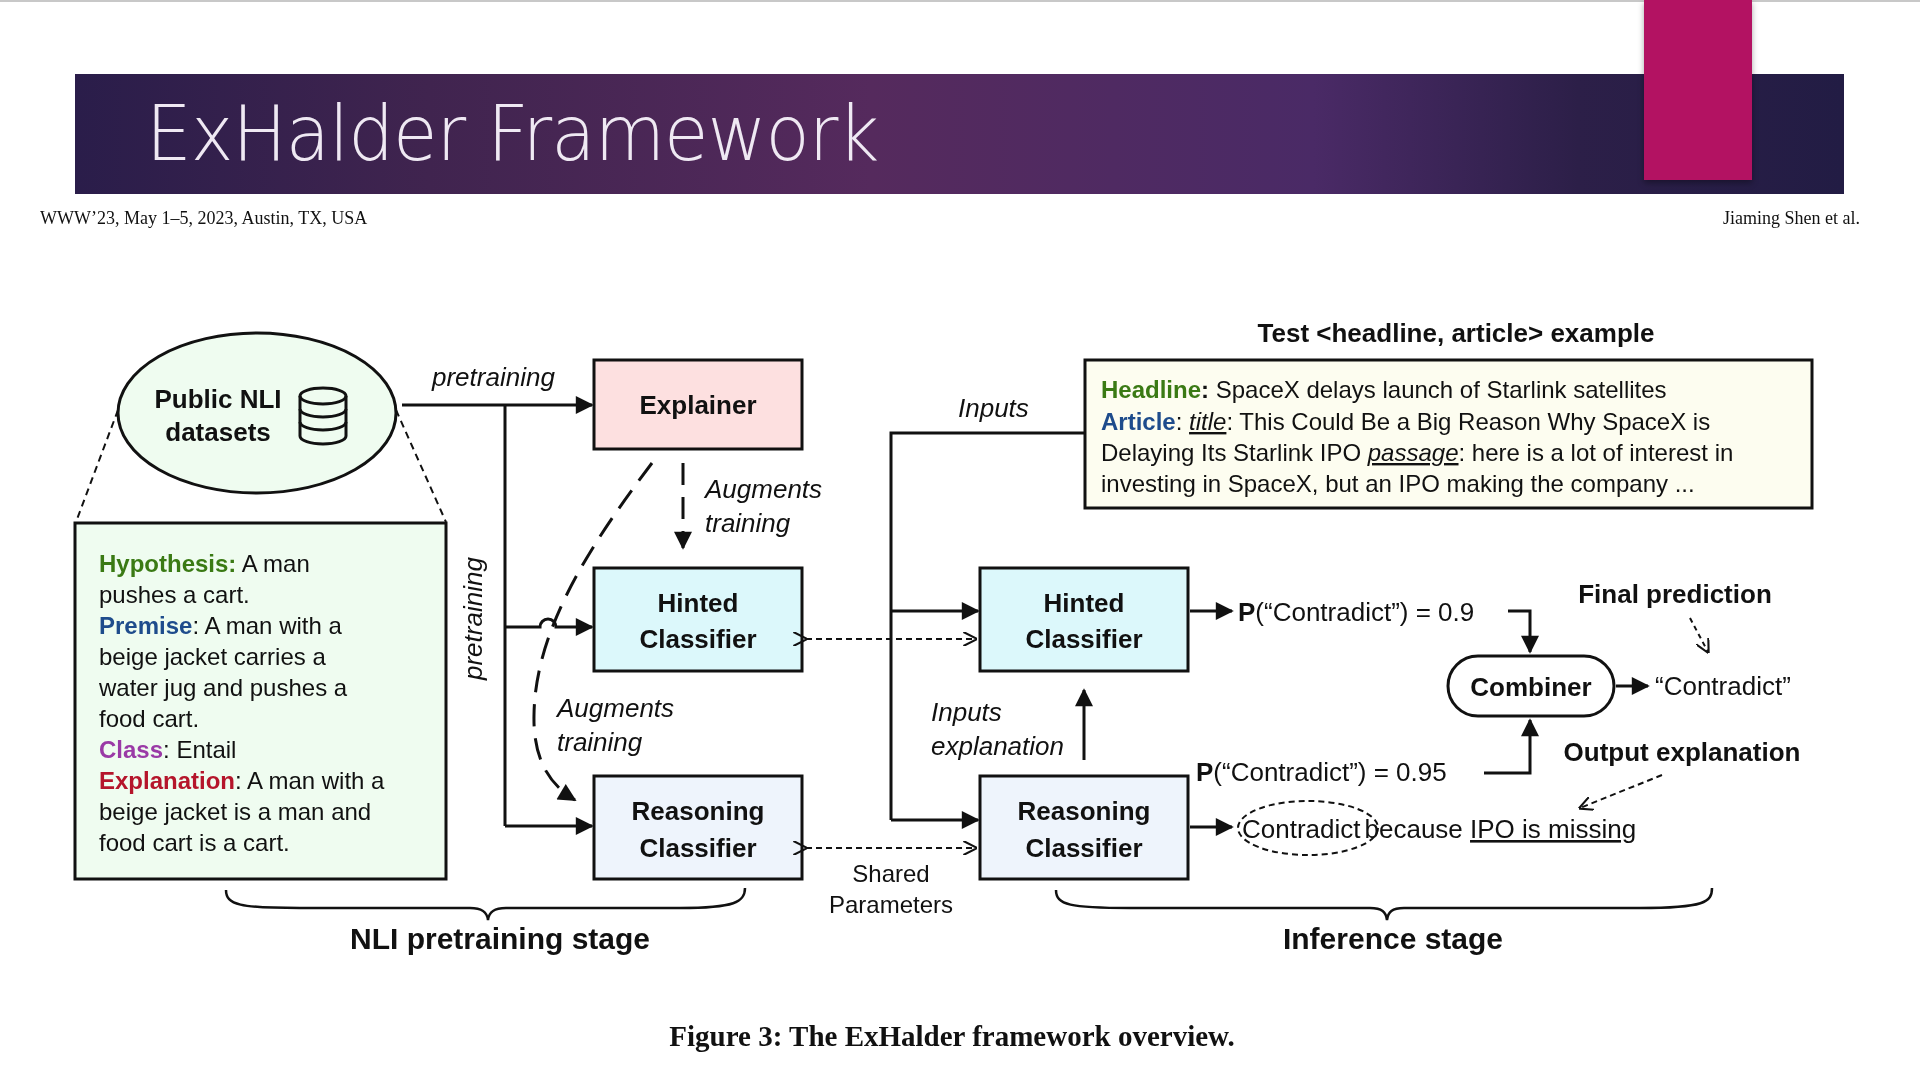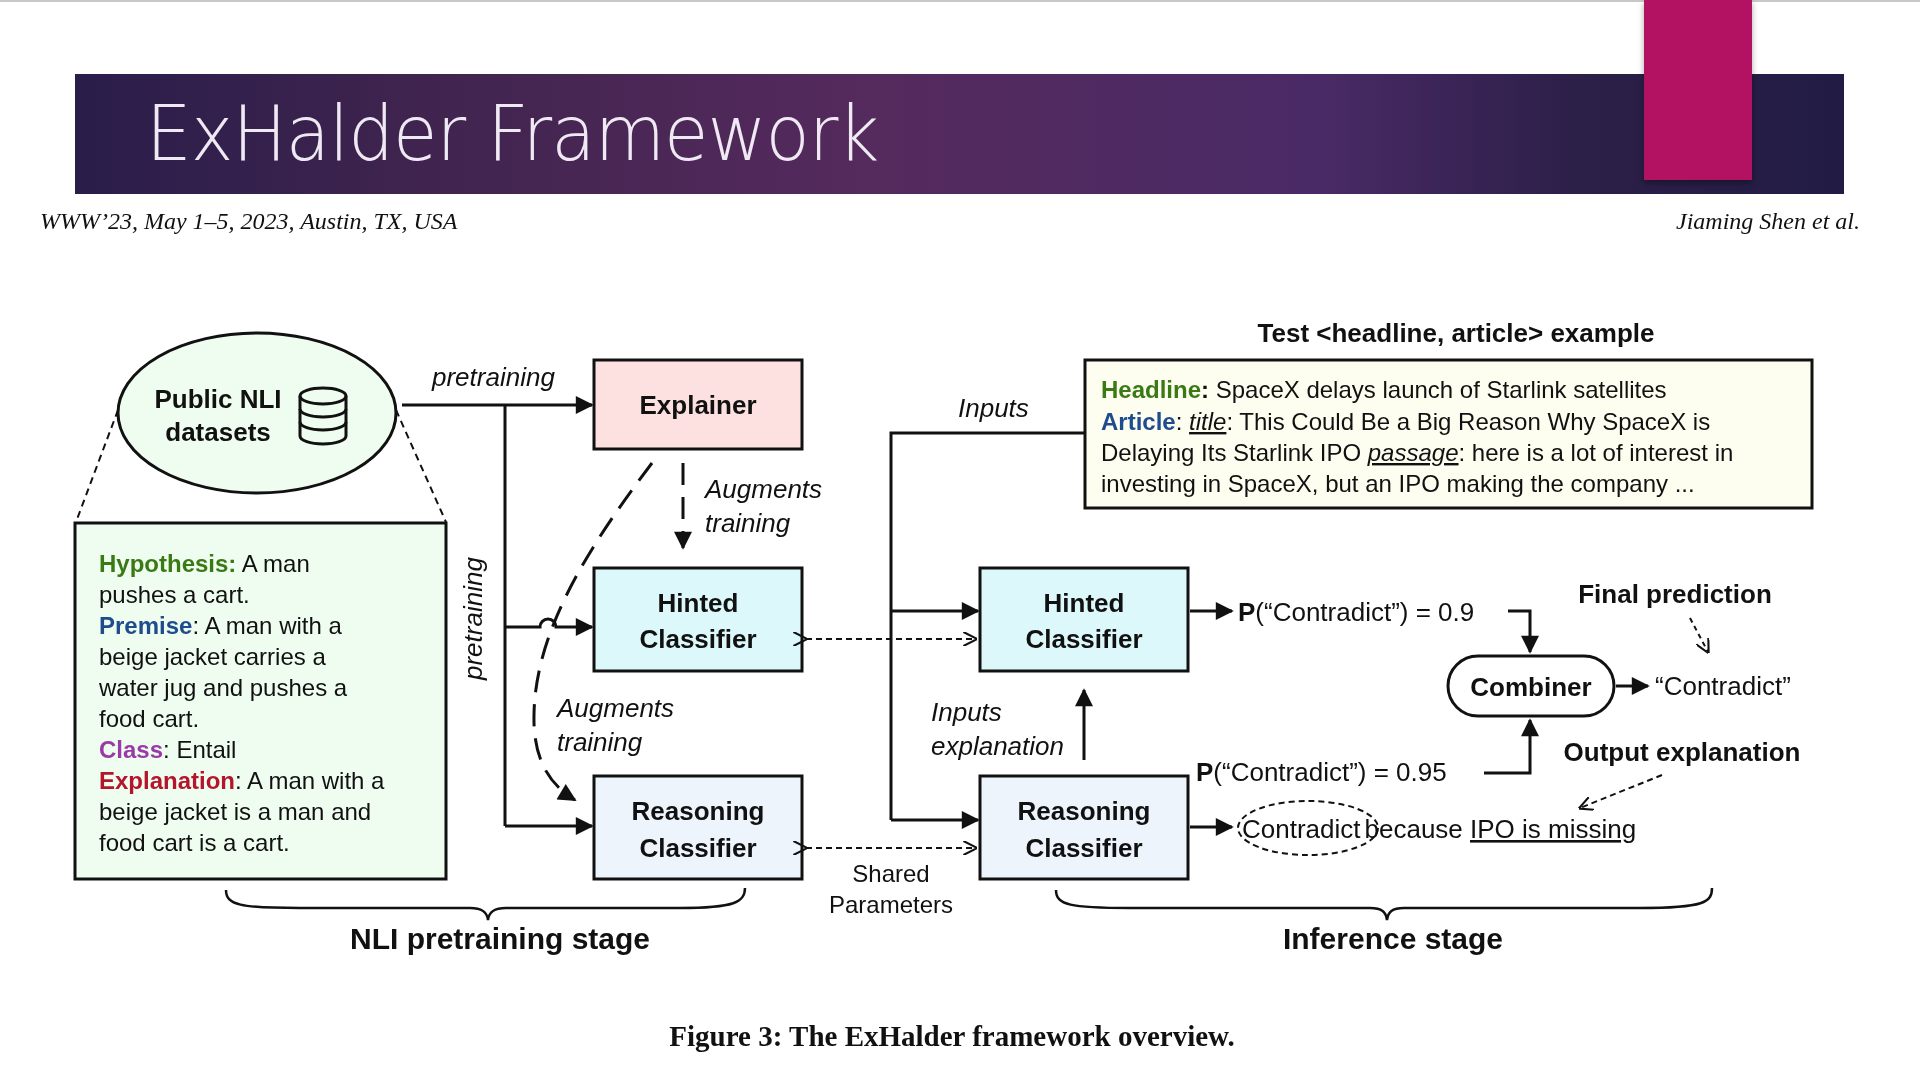--- a/index.html
+++ b/index.html
@@ -18,21 +18,21 @@
     font-family: "DejaVu Sans", sans-serif; font-weight: 300; font-size: 76px;
     color: #efe9f3; letter-spacing: -1px; white-space: nowrap;
     transform: scaleX(0.95); transform-origin: left center;
   }
   .accent-bar {
     position: absolute; left: 1644px; top: 0; width: 108px; height: 180px;
     background: #b31262; box-shadow: 0 3px 6px rgba(0,0,0,0.35);
   }
   .running-head {
     position: absolute; top: 208px; font-family: "Liberation Serif", serif;
-    font-size: 24px; color: #111; font-style: italic;
+    font-size: 18px; color: #111;
   }
   .rh-left { left: 40px; }
   .rh-right { right: 60px; margin-left: 32px; }
   .caption {
     position: absolute; left: 0; width: 1904px; top: 1020px; text-align: center;
     font-family: "Liberation Serif", serif; font-weight: bold; font-size: 29px; color: #111;
   }
   svg#diagram { position: absolute; left: 0; top: 0; }
   .lbl { font-family: "Liberation Sans", sans-serif; fill: #111; }
   .b { font-weight: bold; }

